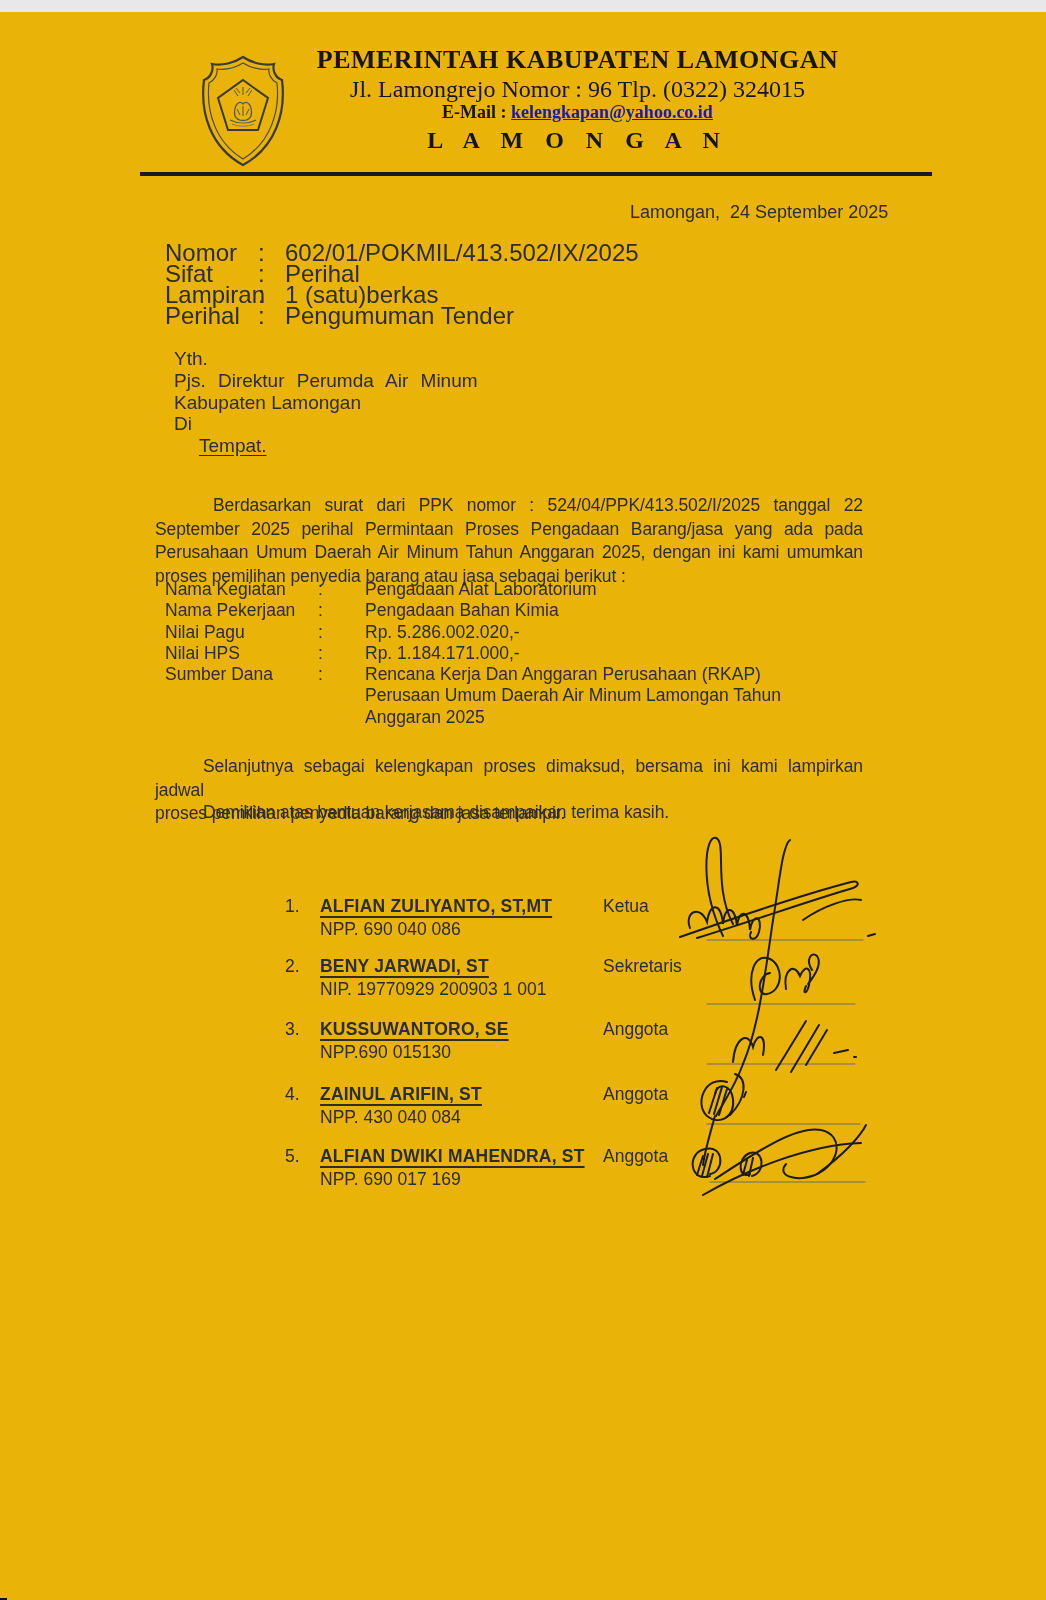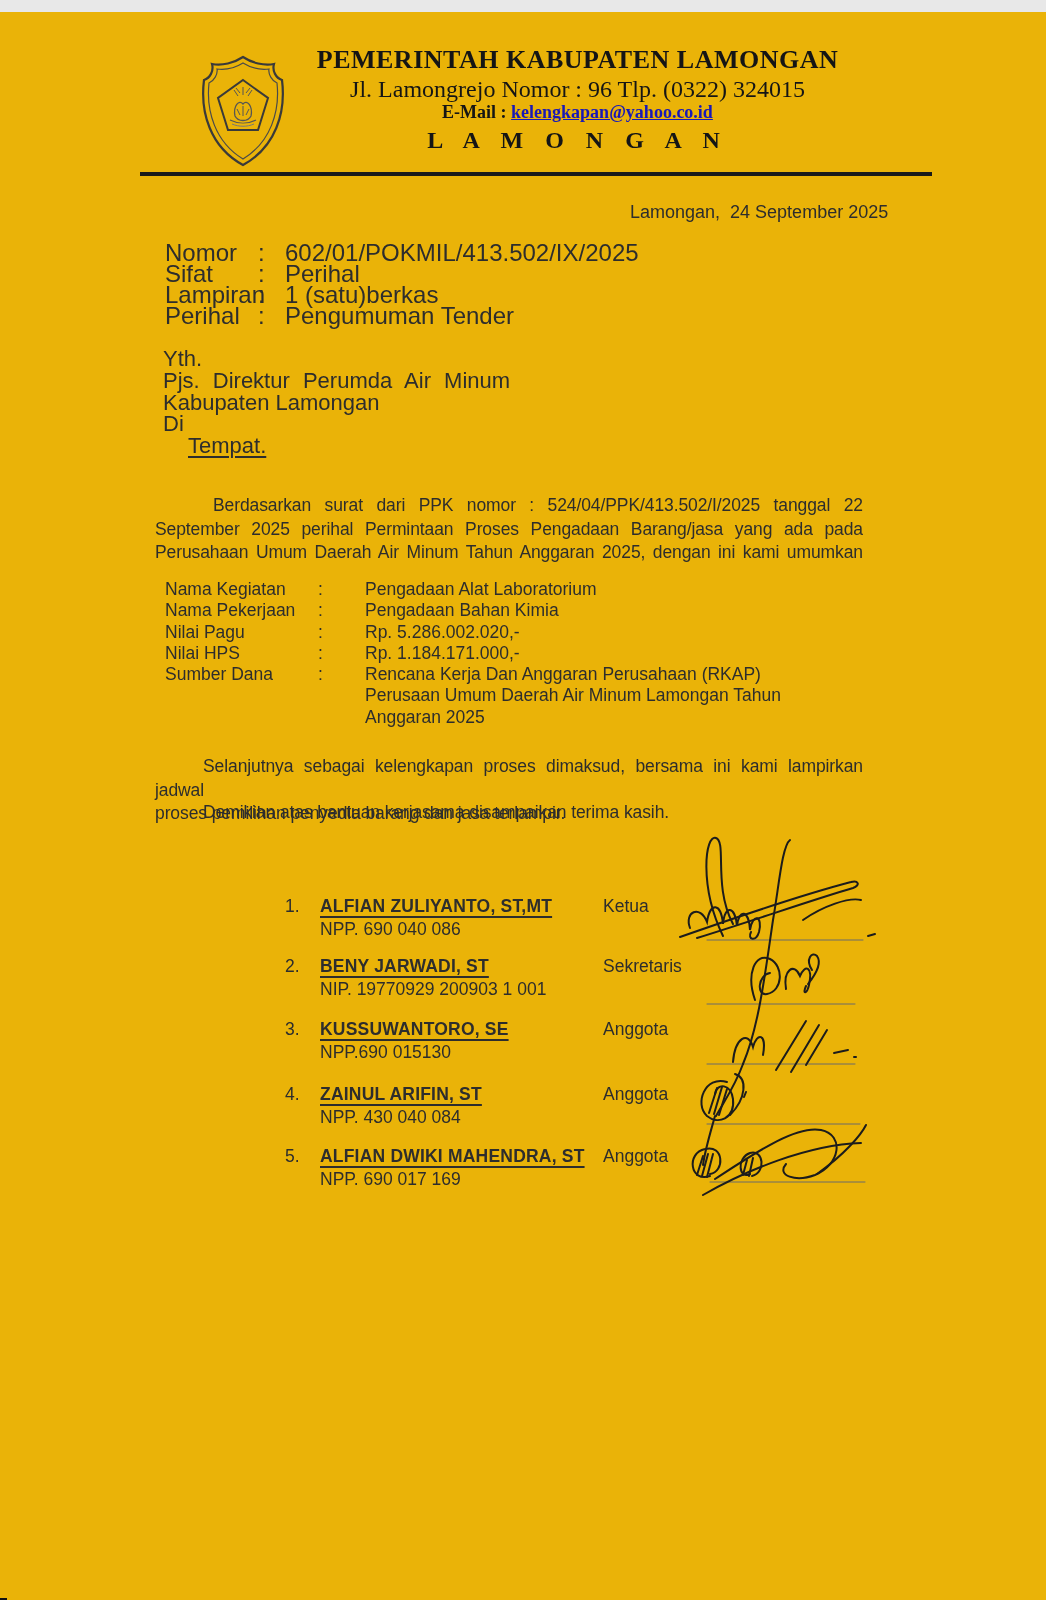--- a/index.html
+++ b/index.html
@@ -19,21 +19,21 @@
   .lh4{font-size:18px;font-weight:bold;line-height:22px;}
   .email-link{color:#1818b8;text-decoration:underline;font-weight:bold;}
   .lh5{font-size:24px;font-weight:bold;letter-spacing:8px;line-height:30px;margin-top:2px;}
   .logo{position:absolute;left:193px;top:42px;}
   .hrule{position:absolute;left:140px;top:160px;width:792px;height:4px;background:#1a1a1a;}
   
   .dateline{position:absolute;left:630px;top:190px;font-size:18px;white-space:pre;}
   .meta{position:absolute;left:165px;top:230px;display:grid;grid-template-columns:93px 27px auto;font-size:24px;line-height:21px;}
   .meta span{display:block;}
   
-  .addressee{position:absolute;left:163px;top:336px;font-size:22px;line-height:21.8px;}
+  .addressee{position:absolute;left:174px;top:336px;font-size:19px;line-height:21.8px;}
   .addr-spread{word-spacing:7px;}
   .addr-tempat{margin-left:25px;text-decoration:underline;text-underline-offset:3px;}
   
   .para{position:absolute;left:155px;width:708px;font-size:17.5px;line-height:23.5px;letter-spacing:-0.1px;}
   .jline{text-align:justify;text-align-last:justify;}
   .lline{text-align:left;}
   .ind58{text-indent:58px;}
   .ind48{text-indent:48px;}
   
   .details{position:absolute;left:165px;top:567px;display:grid;grid-template-columns:153px 47px 452px;font-size:17.5px;line-height:21.3px;}
@@ -98,20 +98,21 @@
     <div class="addr-spread">Pjs. Direktur Perumda Air Minum</div>
     <div>Kabupaten Lamongan</div>
     <div>Di</div>
     <div class="addr-tempat">Tempat.</div>
   </div>
 
   <div class="para" style="top:482px;">
     <div class="jline ind58">Berdasarkan surat dari PPK nomor : 524/04/PPK/413.502/I/2025 tanggal 22</div>
     <div class="jline">September 2025 perihal Permintaan Proses Pengadaan Barang/jasa yang ada pada</div>
     <div class="jline">Perusahaan Umum Daerah Air Minum Tahun Anggaran 2025, dengan ini kami umumkan</div>
+    <div class="lline">proses pemilihan penyedia barang atau jasa sebagai berikut :</div>
   </div>
 
   <div class="details">
     <span>Nama Kegiatan</span>
       <span>:</span>
       <span>Pengadaan Alat Laboratorium</span>
     <span>Nama Pekerjaan</span>
       <span>:</span>
       <span>Pengadaan Bahan Kimia</span>
     <span>Nilai Pagu</span>

